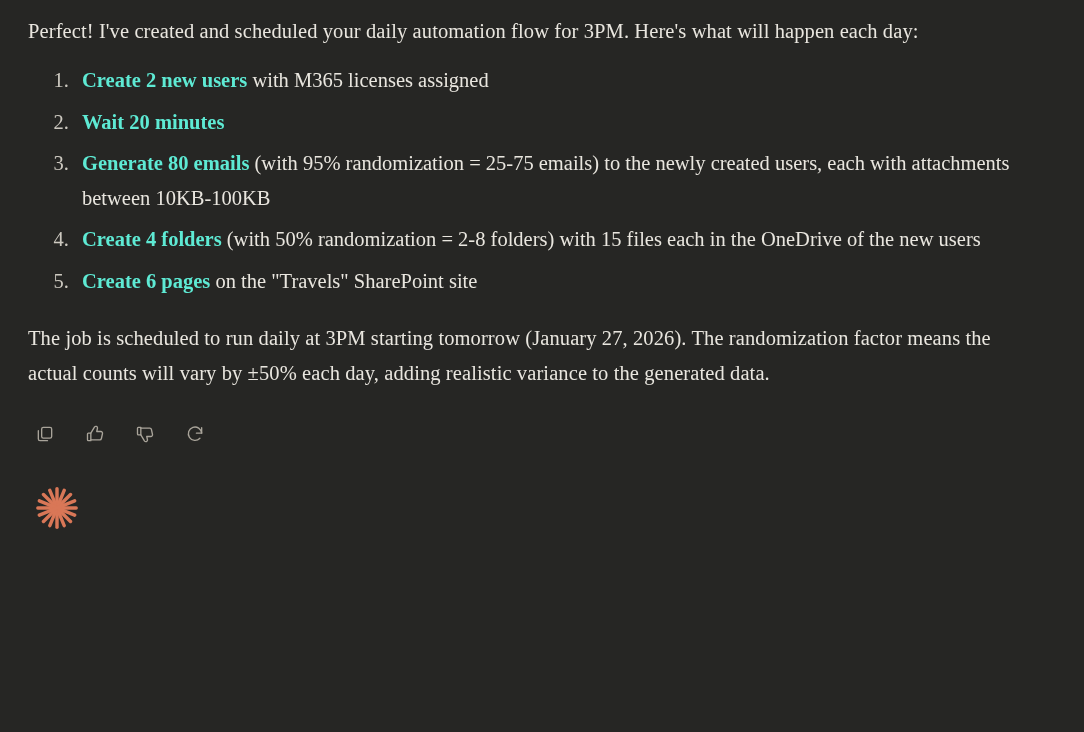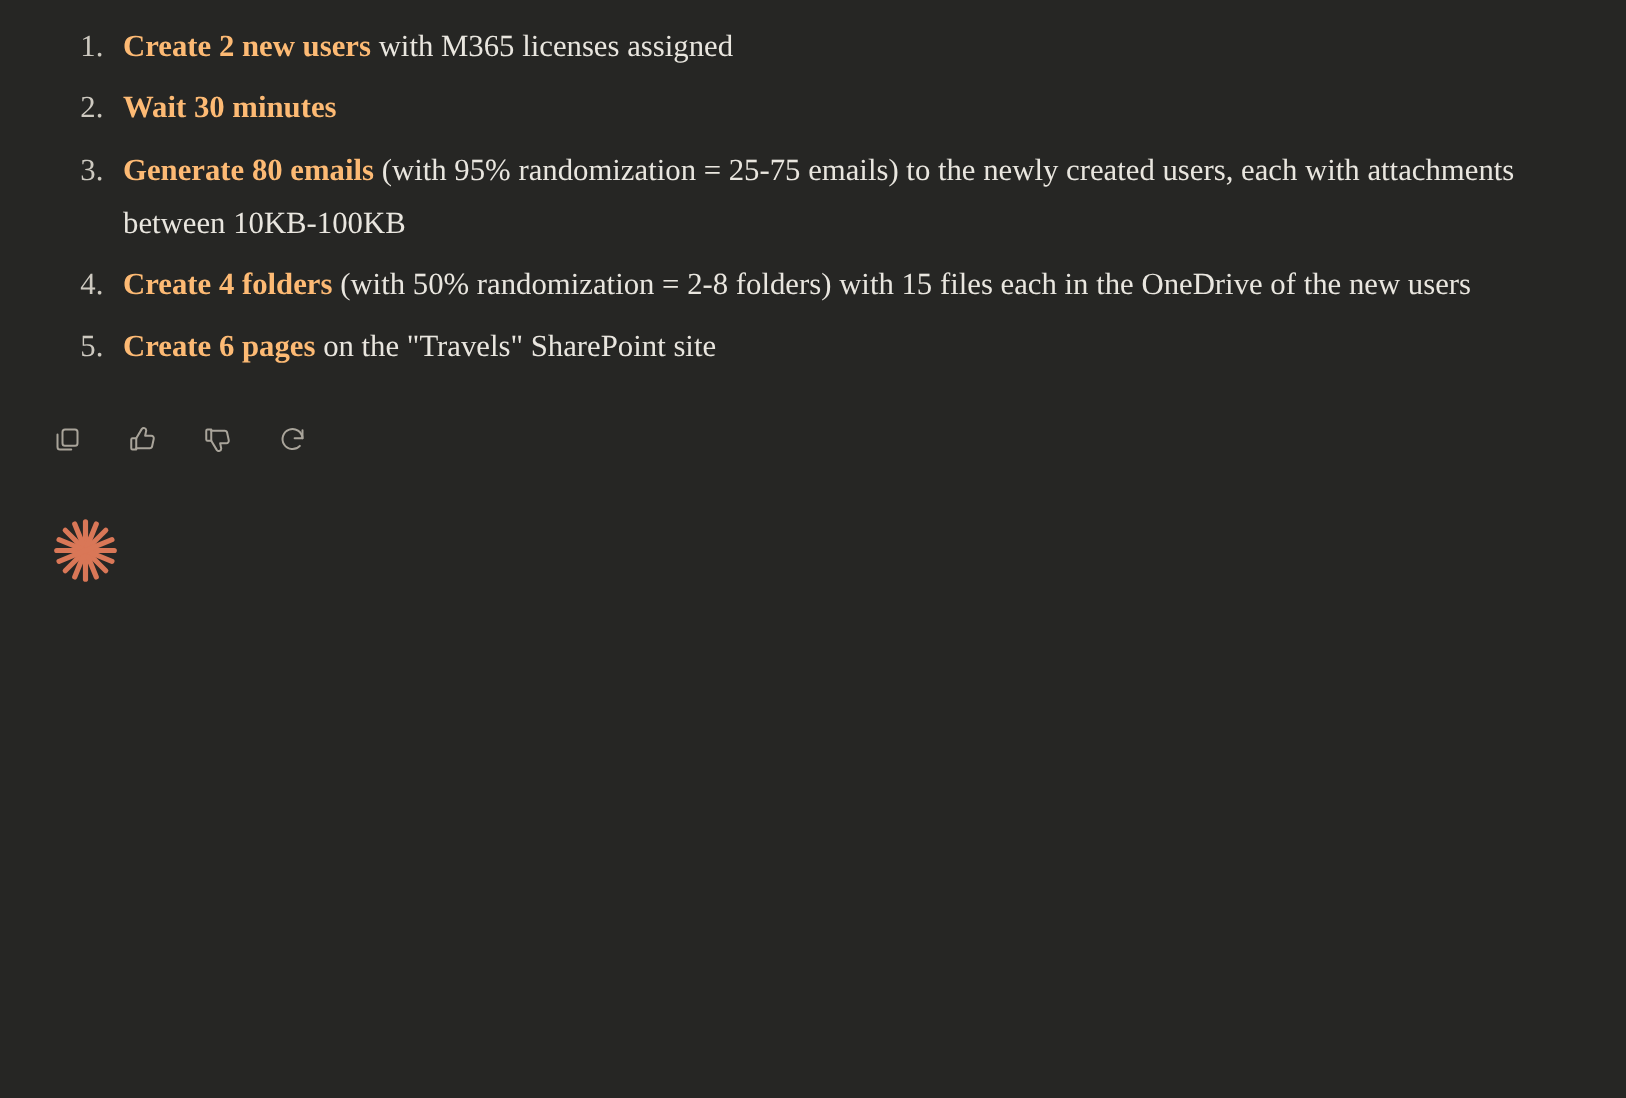--- a/index.html
+++ b/index.html
@@ -38,21 +38,21 @@
     line-height: 1.72;
     margin-bottom: 6px;
     padding-left: 8px;
     max-width: 960px;
   }
   ol.steps > li::marker {
     color: #cdc9c0;
   }
   .bold {
     font-weight: bold;
-    color: #fdba74;
+    color: #5eead4;
   }
   .closing {
     margin-top: 16px;
     max-width: 1005px;
   }
   .action-bar {
     display: flex;
     align-items: center;
     gap: 24px;
     margin: 26px 0 0 4px;
@@ -80,29 +80,31 @@
     width: 46px;
     height: 46px;
     display: block;
   }
 </style>
 </head>
 <body>
 
 <div class="conversation">
 
+  <p class="para intro">Perfect! I've created and scheduled your daily automation flow for 3PM. Here's what will happen each day:</p>
 
   <ol class="steps">
     <li><span class="bold">Create 2 new users</span><span> with M365 licenses assigned</span></li>
-    <li><span class="bold">Wait 30 minutes</span><span></span></li>
+    <li><span class="bold">Wait 20 minutes</span><span></span></li>
     <li><span class="bold">Generate 80 emails</span><span> (with 95% randomization = 25-75 emails) to the newly created users, each with attachments between 10KB-100KB</span></li>
     <li><span class="bold">Create 4 folders</span><span> (with 50% randomization = 2-8 folders) with 15 files each in the OneDrive of the new users</span></li>
     <li><span class="bold">Create 6 pages</span><span> on the "Travels" SharePoint site</span></li>
   </ol>
 
+  <p class="para closing">The job is scheduled to run daily at 3PM starting tomorrow (January 27, 2026). The randomization factor means the actual counts will vary by ±50% each day, adding realistic variance to the generated data.</p>
 
   <div class="action-bar">
     <button class="action-btn">
       <svg width="20" height="20" viewBox="0 0 24 24" fill="none" stroke="currentColor" stroke-width="1.6" stroke-linecap="round" stroke-linejoin="round">
         <rect x="8" y="4" width="12" height="13" rx="2"></rect>
         <path d="M4 8v10a2 2 0 0 0 2 2h9"></path>
       </svg>
     </button>
     <button class="action-btn">
       <svg width="20" height="20" viewBox="0 0 24 24" fill="none" stroke="currentColor" stroke-width="1.6" stroke-linecap="round" stroke-linejoin="round">

